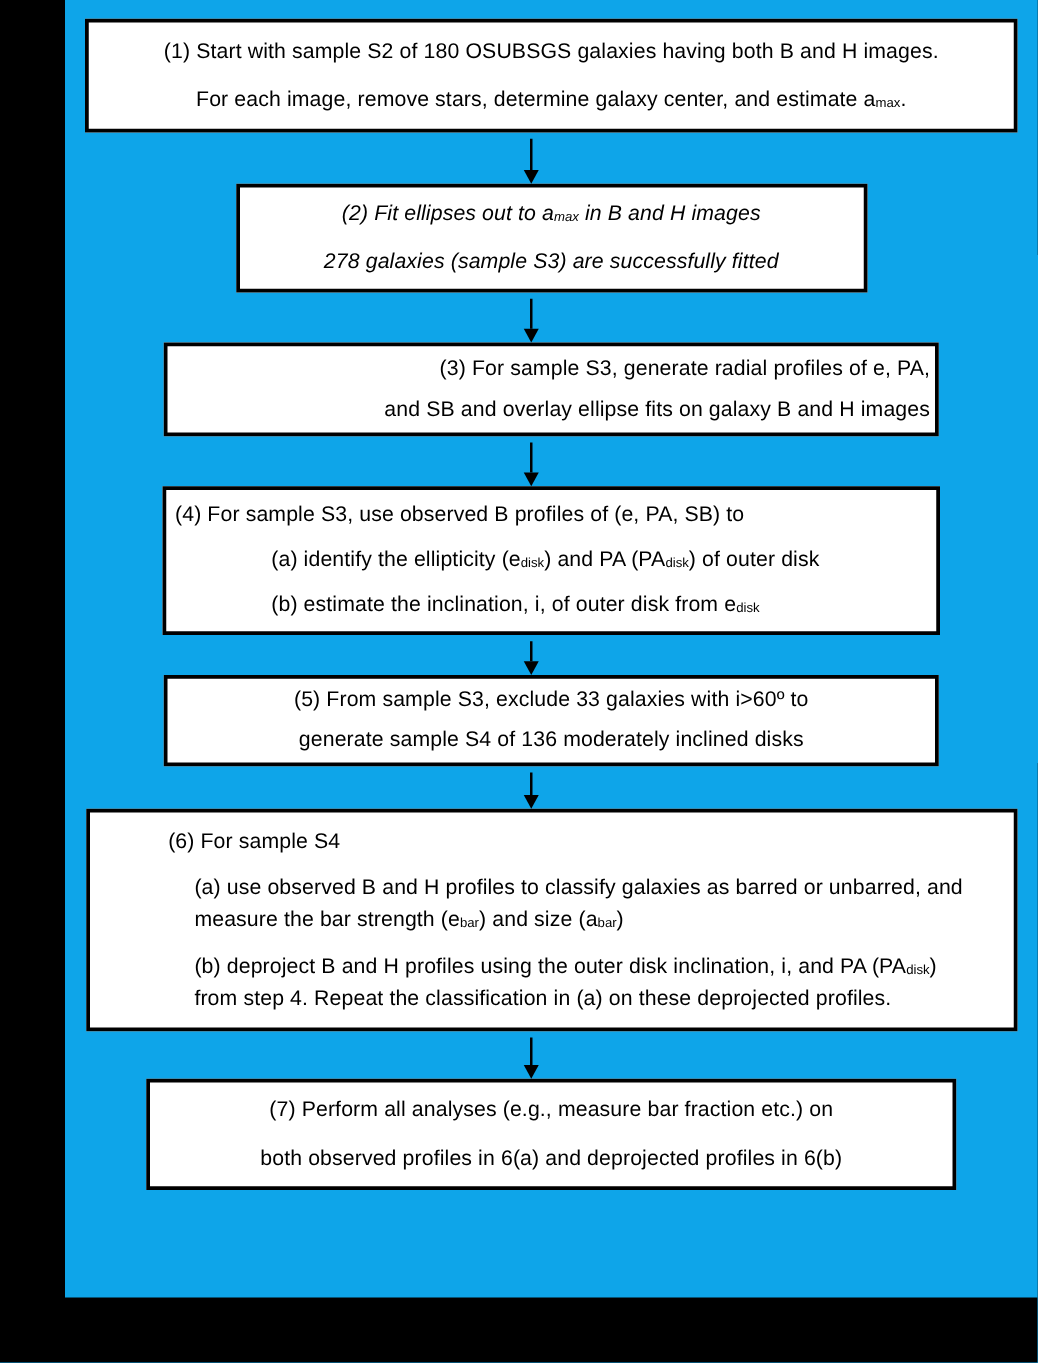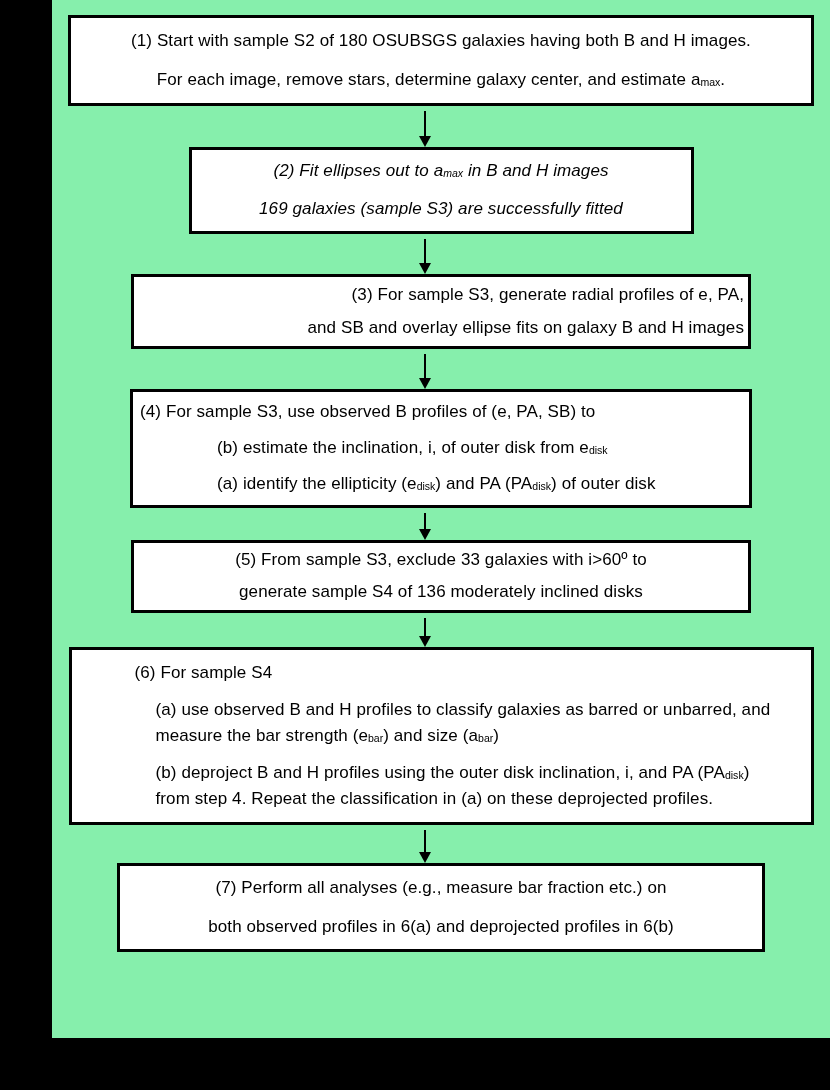--- a/index.html
+++ b/index.html
@@ -8,21 +8,21 @@
     background:#000000;
     font-family:"Liberation Sans",sans-serif;
     color:#000000;
     position:relative;
     overflow:hidden;
   }
   .canvas{
     position:absolute;
     left:52px;top:0;
     width:778px;height:1038px;
-    background:#86efac;
+    background:#0ea5e9;
     display:flex;
     flex-direction:column;
     align-items:center;
   }
   .box{
     box-sizing:border-box;
     border:3px solid #000000;
     background:#ffffff;
     font-size:17px;
     letter-spacing:0.1px;
@@ -78,42 +78,42 @@
     <div class="ln">For each image, remove stars, determine galaxy center, and estimate a<sub>max</sub>.</div>
   </div>
 
   <div class="arrow a1">
     <span class="stem"></span>
     <span class="head"></span>
   </div>
 
   <div class="box b2 center">
     <div class="ln">(2) Fit ellipses out to a<sub>max</sub> in B and H images</div>
-    <div class="ln">169 galaxies (sample S3) are successfully fitted</div>
+    <div class="ln">278 galaxies (sample S3) are successfully fitted</div>
   </div>
 
   <div class="arrow a2">
     <span class="stem"></span>
     <span class="head"></span>
   </div>
 
   <div class="box b3 center">
     <div class="ln">(3) For sample S3, generate radial profiles of e, PA,</div>
     <div class="ln">and SB and overlay ellipse fits on galaxy B and H images</div>
   </div>
 
   <div class="arrow a3">
     <span class="stem"></span>
     <span class="head"></span>
   </div>
 
   <div class="box b4">
     <div class="ln first">(4) For sample S3, use observed B profiles of (e, PA, SB) to</div>
+    <div class="ln">(a) identify the ellipticity (e<sub>disk</sub>) and PA (PA<sub>disk</sub>) of outer disk</div>
     <div class="ln">(b) estimate the inclination, i, of outer disk from e<sub>disk</sub></div>
-    <div class="ln">(a) identify the ellipticity (e<sub>disk</sub>) and PA (PA<sub>disk</sub>) of outer disk</div>
   </div>
 
   <div class="arrow a4">
     <span class="stem"></span>
     <span class="head"></span>
   </div>
 
   <div class="box b5 center">
     <div class="ln">(5) From sample S3, exclude 33 galaxies with i&gt;60º to</div>
     <div class="ln">generate sample S4 of 136 moderately inclined disks</div>

